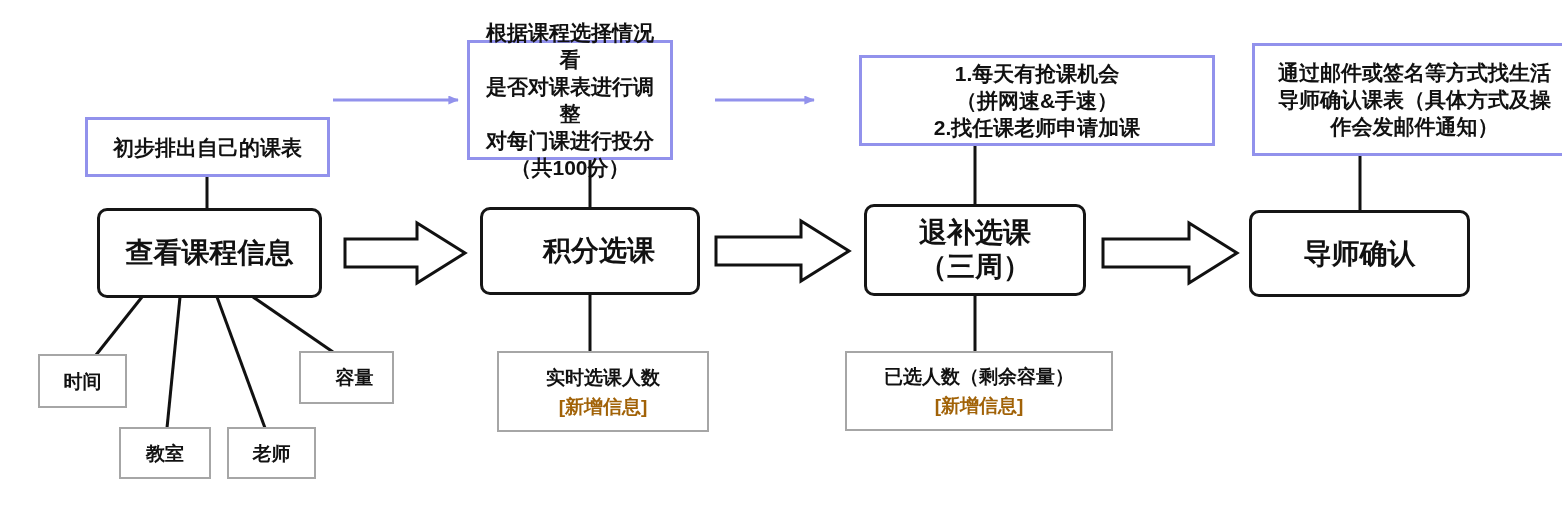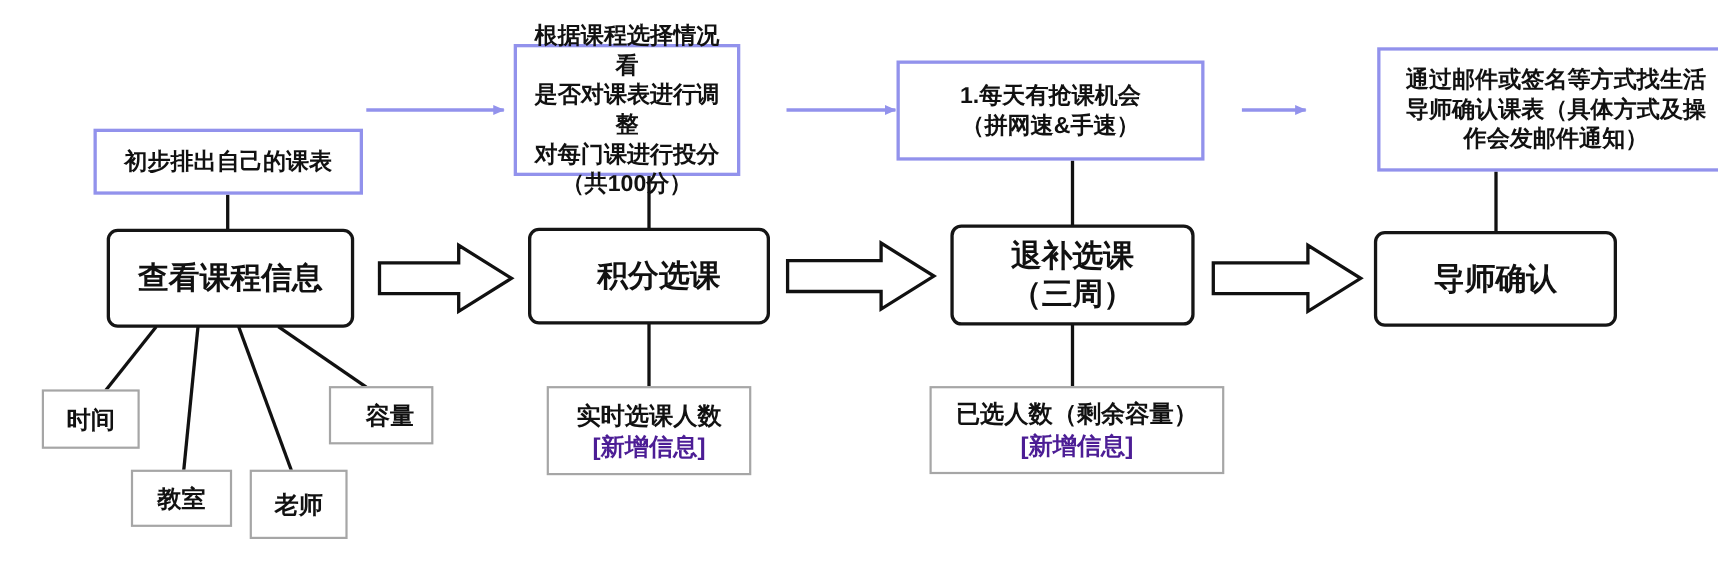--- a/index.html
+++ b/index.html
@@ -36,25 +36,25 @@
     padding: 2px 6px;
   }
   .main {
     border: 3px solid #151515;
     border-radius: 10px;
     font-size: 28px;
     line-height: 34px;
   }
   .detail {
     border: 2px solid #a6a6a6;
-    font-size: 22px;
+    font-size: 19px;
     line-height: 29px;
     padding: 2px 4px;
   }
-  .tag { color: #4c1d95; }
+  .tag { color: #a16207; }
 </style>
 </head>
 <body>
 
 <div class="canvas">
 
   <svg class="layer" width="1562" height="517" viewBox="0 0 1562 517">
     <defs>
       <marker id="parrow" markerWidth="4" markerHeight="4" refX="3.2" refY="1.5" orient="auto">
         <path d="M0,0 L3.5,1.5 L0,3 Z" fill="#9292ec"></path>
@@ -97,23 +97,24 @@
     <div>初步排出自己的课表</div>
   </div>
 
   <div class="box note" style="left:467px; top:40px; width:206px; height:120px;">
     <div>根据课程选择情况看</div>
     <div>是否对课表进行调整</div>
     <div>对每门课进行投分</div>
     <div>（共100分）</div>
   </div>
 
-  <div class="box note" style="left:815px; top:55px; width:280px; height:91px;">
+  <div class="box note" style="left:859px; top:55px; width:356px; height:91px;">
     <div>1.每天有抢课机会</div>
     <div>（拼网速&amp;手速）</div>
+    <div>2.找任课老师申请加课</div>
   </div>
 
   <div class="box note" style="left:1252px; top:43px; width:325px; height:113px;">
     <div>通过邮件或签名等方式找生活</div>
     <div>导师确认课表（具体方式及操</div>
     <div>作会发邮件通知）</div>
   </div>
 
   <div class="box main" style="left:97px; top:208px; width:225px; height:90px;">
     <div>查看课程信息</div>
@@ -133,29 +134,29 @@
   </div>
 
   <div class="box detail" style="left:38px; top:354px; width:89px; height:54px;">
     <div>时间</div>
   </div>
 
   <div class="box detail" style="left:119px; top:427px; width:92px; height:52px;">
     <div>教室</div>
   </div>
 
-  <div class="box detail" style="left:227px; top:427px; width:89px; height:63px;text-align:center;">
+  <div class="box detail" style="left:227px; top:427px; width:89px; height:52px;text-align:center;">
     <div>老师</div>
   </div>
 
   <div class="box detail" style="left:299px; top:351px; width:95px; height:53px;padding-left:20px;">
     <div>容量</div>
   </div>
 
-  <div class="box detail" style="left:497px; top:351px; width:186px; height:81px;">
+  <div class="box detail" style="left:497px; top:351px; width:212px; height:81px;">
     <div>实时选课人数</div>
     <div class="tag">[新增信息]</div>
   </div>
 
   <div class="box detail" style="left:845px; top:351px; width:268px; height:80px;">
     <div>已选人数（剩余容量）</div>
     <div class="tag">[新增信息]</div>
   </div>
 
 </div>

